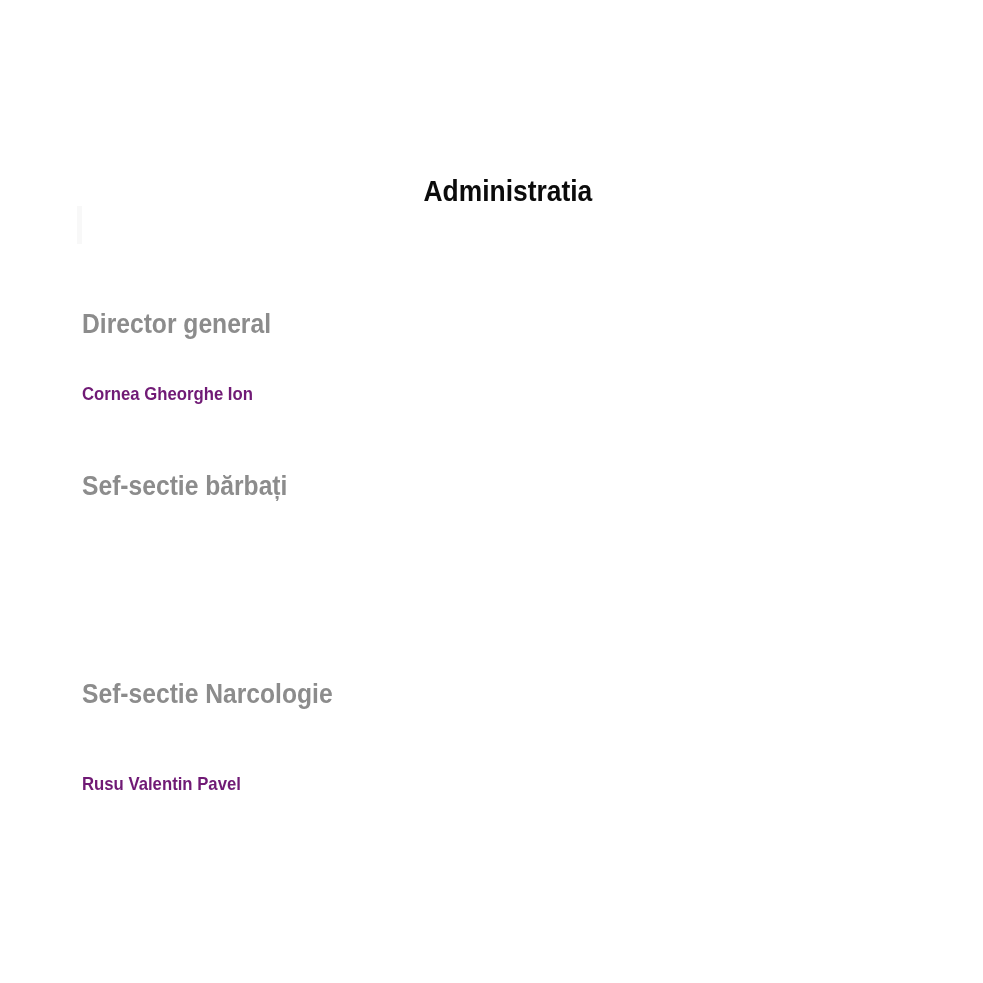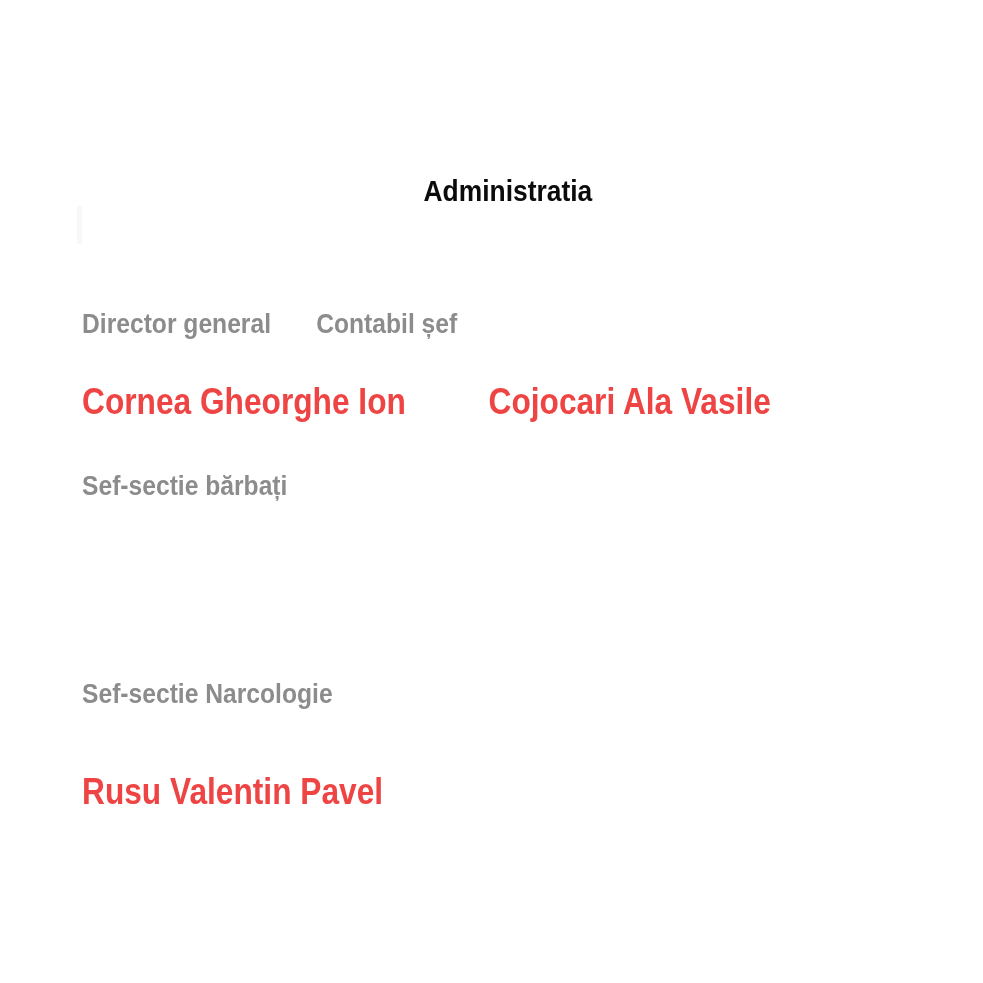--- a/index.html
+++ b/index.html
@@ -30,21 +30,21 @@
   .row {
     position: absolute;
     left: 82px;
     right: 94px;
     display: flex;
     line-height: 1;
     white-space: nowrap;
   }
   .cell { display: inline-block; }
   .role { font-size: 28px; color: #8c8c8c; }
-  .person { font-size: 36px; color: #ef4444; }
+  .person { font-size: 19px; color: #701a75; }
   
   .cond {
     display: inline-block;
     white-space: nowrap;
     transform: scaleX(0.88);
   }
   .cell.left  .cond { transform-origin: left center; }
   .cell.right .cond { transform-origin: right center; }
   .title .cond { transform-origin: center center; }
   .artifact-line {
@@ -60,26 +60,24 @@
 <body>
 
 <div class="page">
 
   <h1 class="title"><span class="cond">Administratia</span></h1>
 
   <div class="artifact-line"></div>
 
   <div class="row" style="top:310px">
     <span class="cell left role"><span class="cond">Director general</span></span>
-    <span class="cell right role"><span class="cond">Contabil șef</span></span>
   </div>
 
   <div class="row" style="top:384px">
     <span class="cell left person"><span class="cond">Cornea Gheorghe Ion</span></span>
-    <span class="cell right person"><span class="cond">Cojocari Ala Vasile</span></span>
   </div>
 
   <div class="row" style="top:472px">
     <span class="cell left role"><span class="cond">Sef-sectie bărbați</span></span>
   </div>
 
 
   <div class="row" style="top:680px">
     <span class="cell left role"><span class="cond">Sef-sectie Narcologie</span></span>
   </div>

